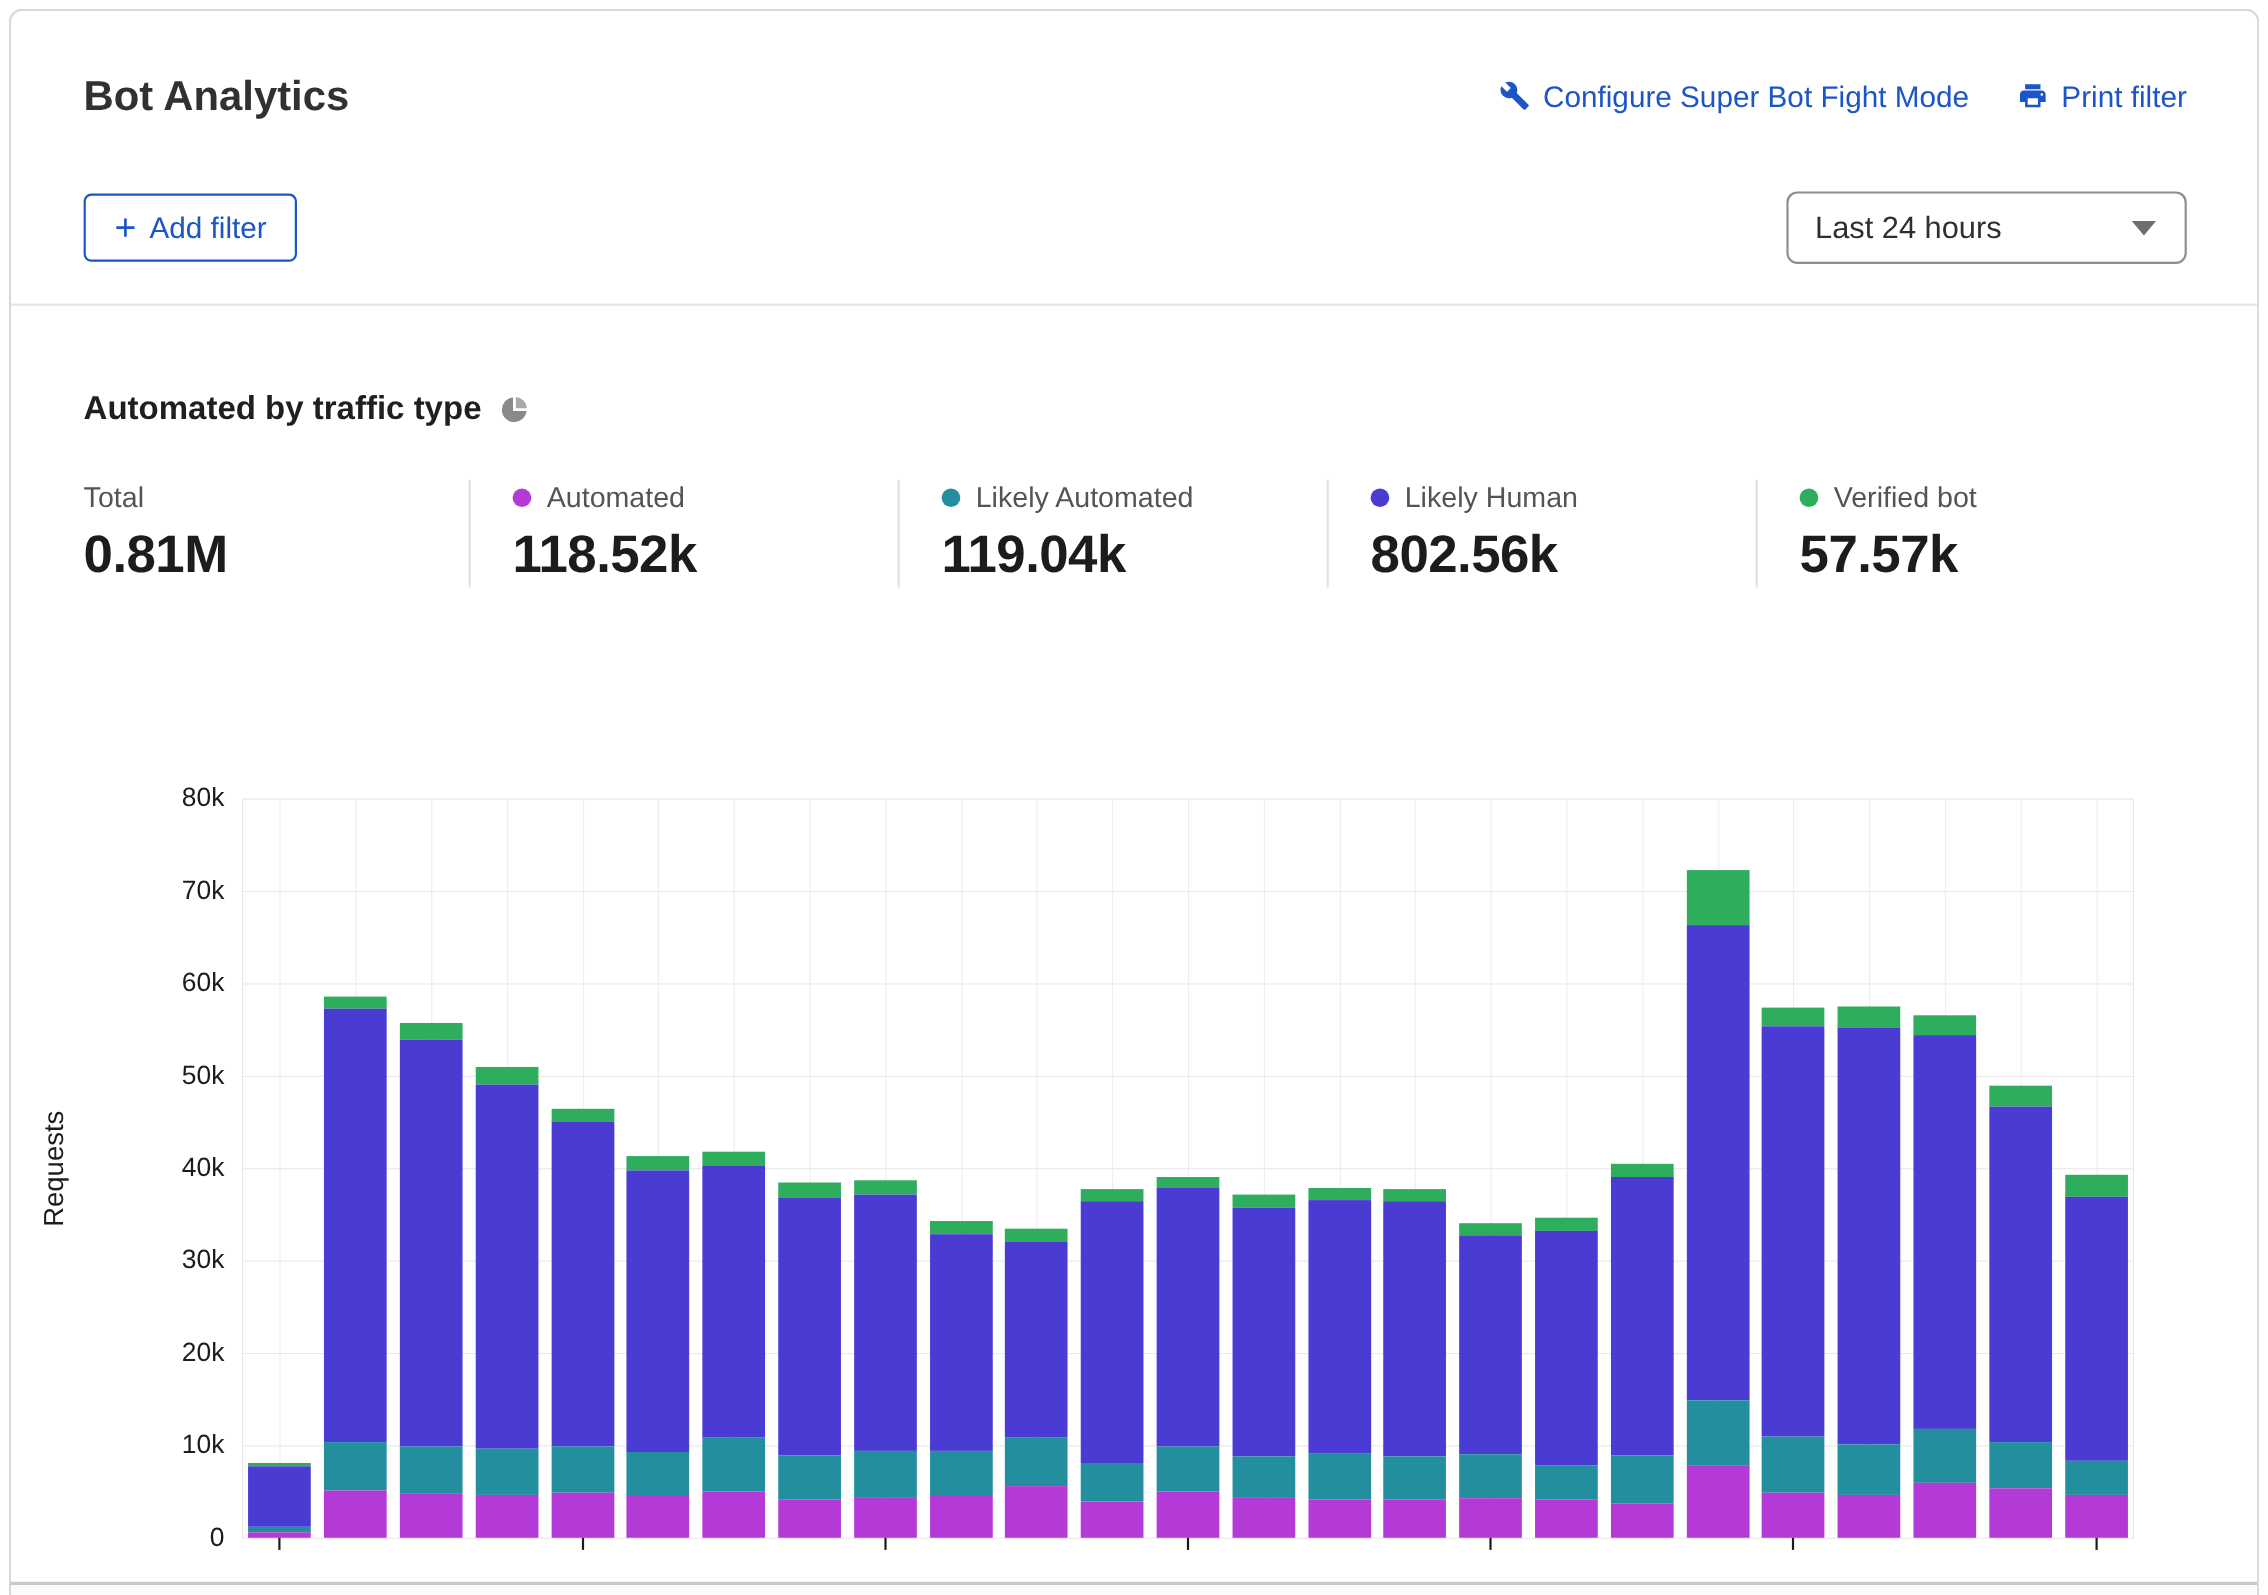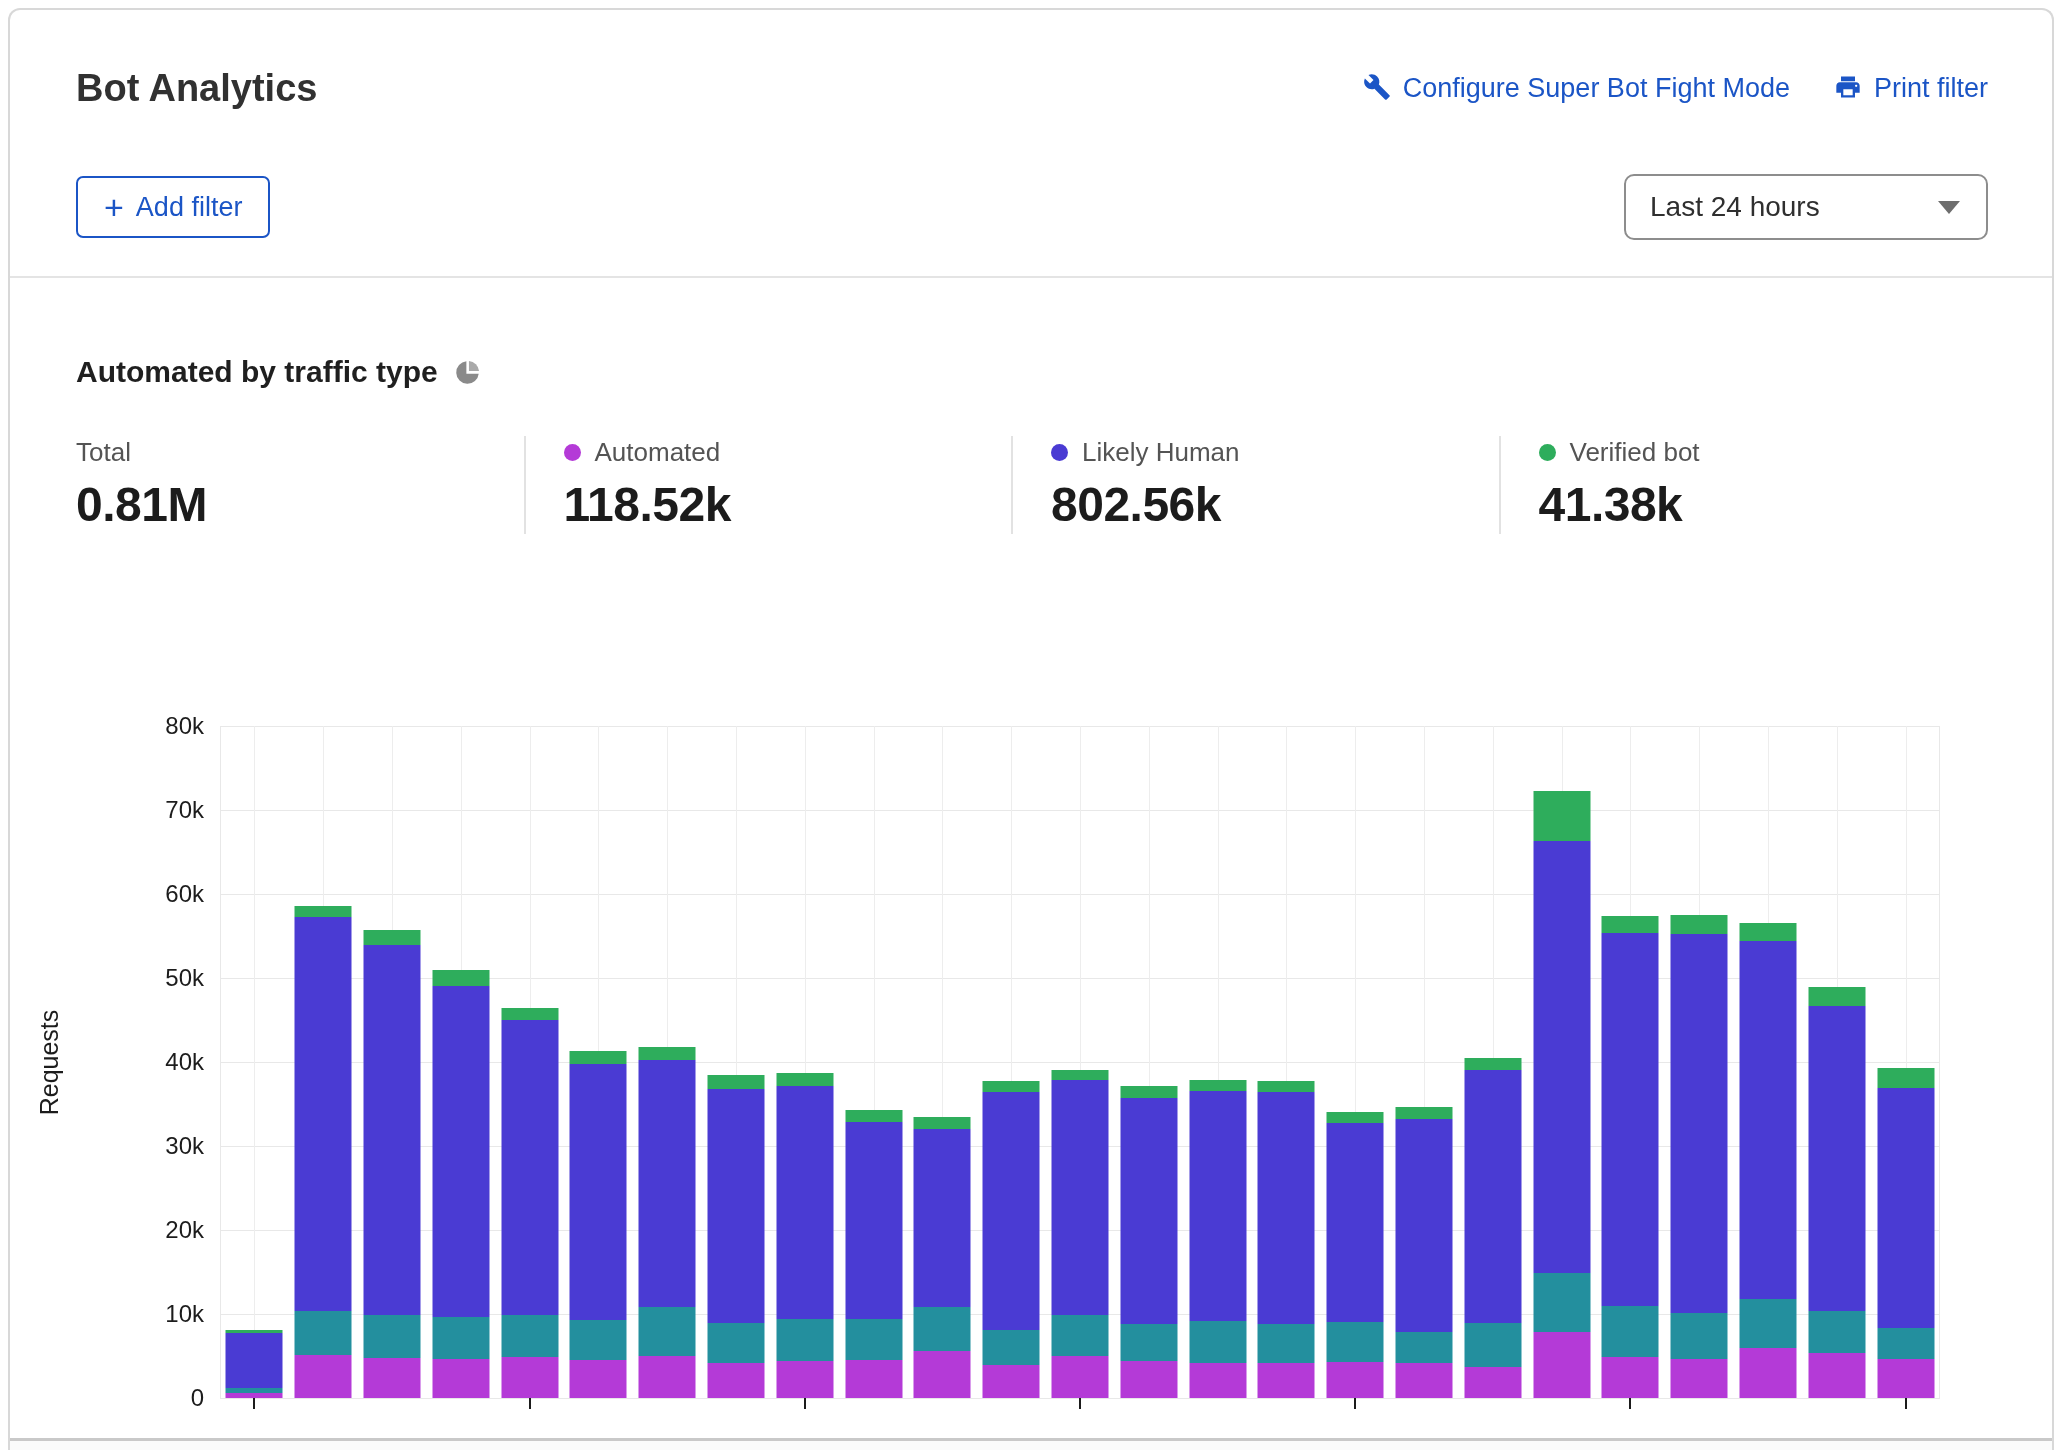--- a/index.html
+++ b/index.html
@@ -114,31 +114,38 @@
       </div>
       <div class="stat">
         <div class="stat-label-row">
             <span class="dot" style="background: rgb(180, 58, 215);"></span>
             <span>Automated</span>
           </div>
         <div class="stat-value">118.52k</div>
       </div>
       <div class="stat">
         <div class="stat-label-row">
+            <span class="dot" style="background: rgb(35, 143, 158);"></span>
+            <span>Likely Automated</span>
+          </div>
+        <div class="stat-value">119.04k</div>
+      </div>
+      <div class="stat">
+        <div class="stat-label-row">
             <span class="dot" style="background: rgb(74, 59, 211);"></span>
             <span>Likely Human</span>
           </div>
         <div class="stat-value">802.56k</div>
       </div>
       <div class="stat">
         <div class="stat-label-row">
             <span class="dot" style="background: rgb(46, 173, 92);"></span>
             <span>Verified bot</span>
           </div>
-        <div class="stat-value">41.38k</div>
+        <div class="stat-value">57.57k</div>
       </div>
     </div>
 
     <div class="plot" id="plot">
         <div class="hgrid" style="top: 672px;"></div>
         <div class="ylab" style="top: 656px;">0</div>
         <div class="hgrid" style="top: 588px;"></div>
         <div class="ylab" style="top: 572px;">10k</div>
         <div class="hgrid" style="top: 504px;"></div>
         <div class="ylab" style="top: 488px;">20k</div>

